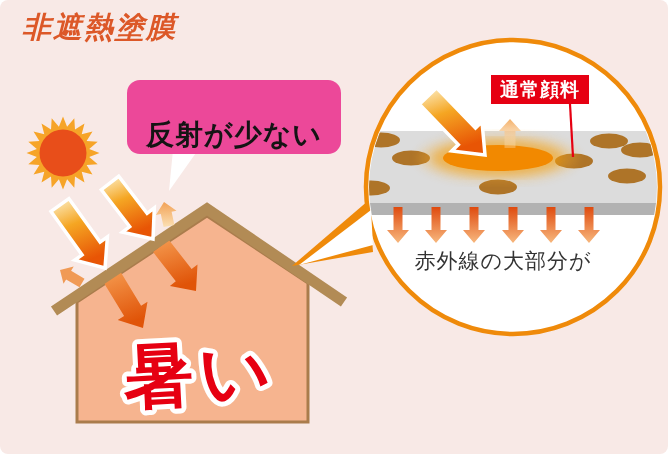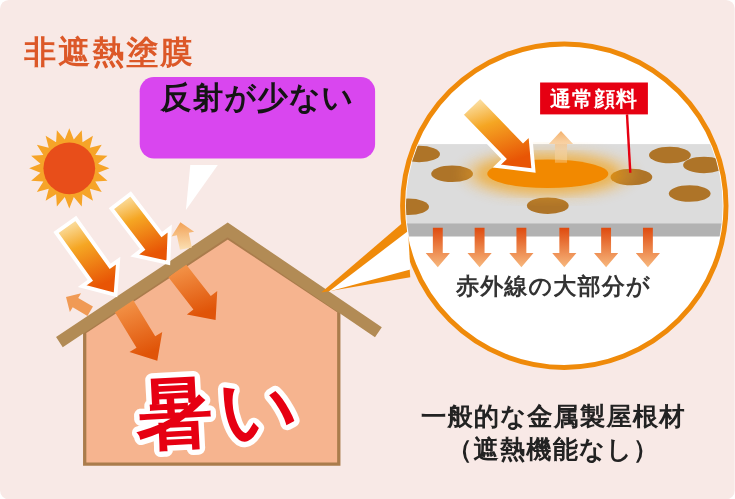--- a/index.html
+++ b/index.html
@@ -1,27 +1,27 @@
 <!DOCTYPE html>
 <html><head>
 <meta charset="utf-8">
 <style>
   html,body{margin:0;padding:0;background:#fff;font-family:"Liberation Sans",sans-serif;}
   #stage{position:relative;width:668px;height:454px;background:#f8e9e6;border-radius:8px;overflow:hidden;}
   #scene{position:absolute;left:0;top:0;}
   .overlay{position:absolute;}
-  .title{left:22px;top:28px;font-size:29px;font-weight:bold;color:#dc5828;letter-spacing:2px;}
-  .bubble{left:127px;top:70px;width:214px;height:74px;background:#d946ef;border-radius:13px;
-          display:flex;align-items:flex-start;justify-content:center;}
+  .title{left:22px;top:8px;font-size:29px;font-weight:bold;color:#dc5828;letter-spacing:2px;font-style:italic;}
+  .bubble{left:127px;top:80px;width:214px;height:74px;background:#ec4899;border-radius:13px;
+          display:flex;align-items:flex-end;justify-content:center;}
   .bubble-text{font-size:28px;font-weight:bold;color:#141414;letter-spacing:1px;}
   .pigment-label{left:491px;top:75px;width:98px;height:29px;background:#e60012;
           display:flex;align-items:center;justify-content:center;color:#ffffff;
           font-size:19px;font-weight:bold;letter-spacing:1px;}
   .callout-caption{left:383px;top:247px;width:240px;text-align:center;
-          font-size:21px;font-weight:700;color:#333;line-height:27px;letter-spacing:1px;}
+          font-size:21px;font-weight:400;color:#333;line-height:27px;letter-spacing:1px;}
   .footer-caption{left:345px;top:363px;width:316px;text-align:center;
           font-size:23px;font-weight:600;color:#222;line-height:30px;letter-spacing:1px;}
   svg text.hot{font-family:"Liberation Sans",sans-serif;}
 </style>
 </head>
 <body>
 
 <div id="stage">
 
 <svg id="scene" width="668" height="454" viewBox="0 0 668 454">
@@ -136,18 +136,14 @@
 <div class="overlay bubble">
   <span class="bubble-text">反射が少ない</span>
 </div>
 
 <div class="overlay pigment-label">通常顔料</div>
 
 <div class="overlay callout-caption">
   <div>赤外線の大部分が</div>
 </div>
 
-<div class="overlay footer-caption">
-  <div>一般的な金属製屋根材</div>
-  <div>（遮熱機能なし）</div>
-</div>
 
 </div>
 
 </body></html>

